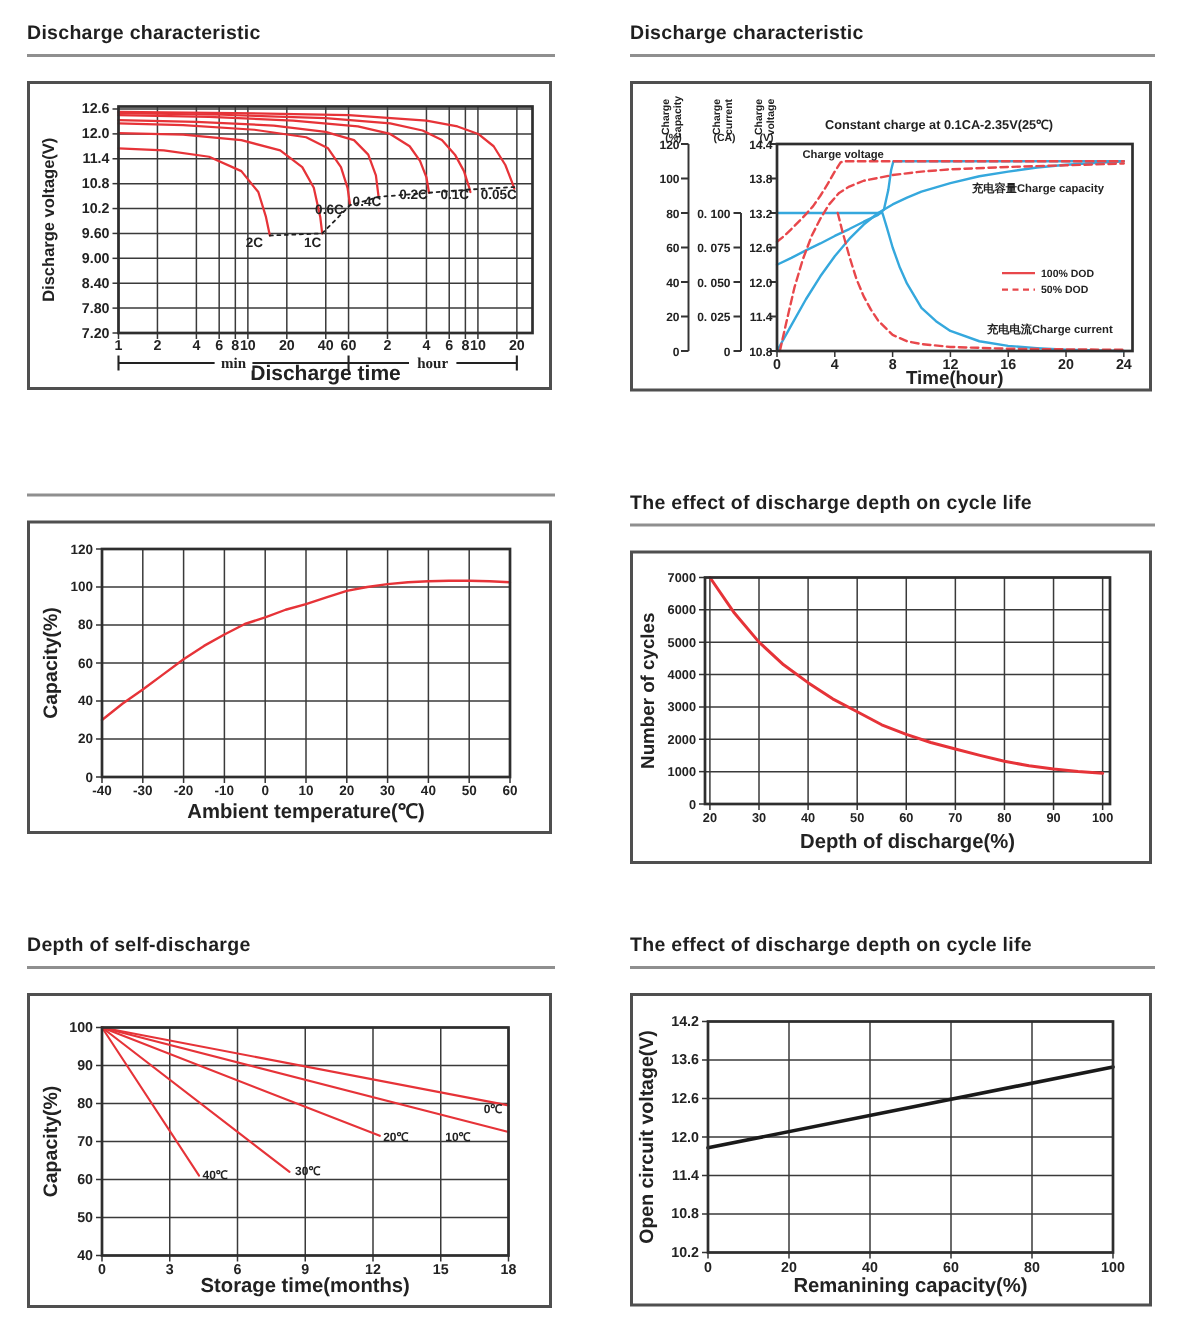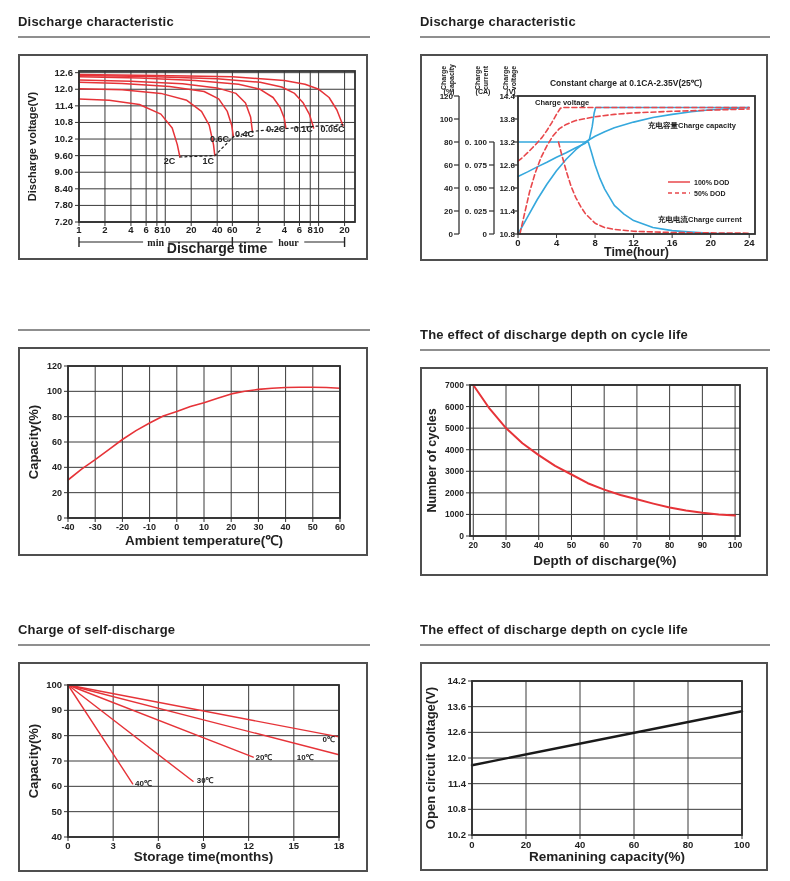--- a/index.html
+++ b/index.html
@@ -338,21 +338,21 @@
           <text x="42" y="19" fill="#222" font-size="8.5" text-anchor="end" font-weight="bold" font-family="&quot;Liberation Sans&quot;, sans-serif">7000</text>
           <polyline points="51.3,16.0 67.6,39.7 84.0,59.1 100.4,74.2 116.7,86.1 133.1,96.9 149.5,105.5 165.8,114.2 182.2,120.6 198.5,126.0 214.9,130.3 231.3,134.6 247.6,138.5 264.0,141.5 280.4,143.7 296.7,145.4 313.1,146.5" fill="none" stroke="#e63338" stroke-width="2" stroke-linejoin="round" stroke-linecap="round"></polyline>
           <rect x="48" y="16" width="270" height="151" fill="none" stroke="#2e2e2e" stroke-width="1.8"></rect>
           <text x="183" y="196" fill="#222" font-size="13.5" text-anchor="middle" font-weight="bold" font-family="&quot;Liberation Sans&quot;, sans-serif">Depth of discharge(%)</text>
           <text x="14" y="91.5" fill="#222" font-size="12.5" text-anchor="middle" font-weight="bold" font-family="&quot;Liberation Sans&quot;, sans-serif" transform="rotate(-90 14 91.5)">Number of cycles</text>
         </svg>
     </div>
   </section>
 
   <section class="sec" style="left:18px;top:620px;width:352px">
-    <h2>Charge of self-discharge</h2>
+    <h2>Depth of self-discharge</h2>
     <div class="rule"></div>
     <div class="box">
       <svg width="346" height="206" viewBox="0 0 346 206">
           <line x1="48" y1="21" x2="48" y2="173" stroke="#3a3a3a" stroke-width="1"></line>
           <line x1="93.16666666666666" y1="21" x2="93.16666666666666" y2="173" stroke="#3a3a3a" stroke-width="1"></line>
           <line x1="138.33333333333331" y1="21" x2="138.33333333333331" y2="173" stroke="#3a3a3a" stroke-width="1"></line>
           <line x1="183.5" y1="21" x2="183.5" y2="173" stroke="#3a3a3a" stroke-width="1"></line>
           <line x1="228.66666666666666" y1="21" x2="228.66666666666666" y2="173" stroke="#3a3a3a" stroke-width="1"></line>
           <line x1="273.83333333333337" y1="21" x2="273.83333333333337" y2="173" stroke="#3a3a3a" stroke-width="1"></line>
           <line x1="319" y1="21" x2="319" y2="173" stroke="#3a3a3a" stroke-width="1"></line>

